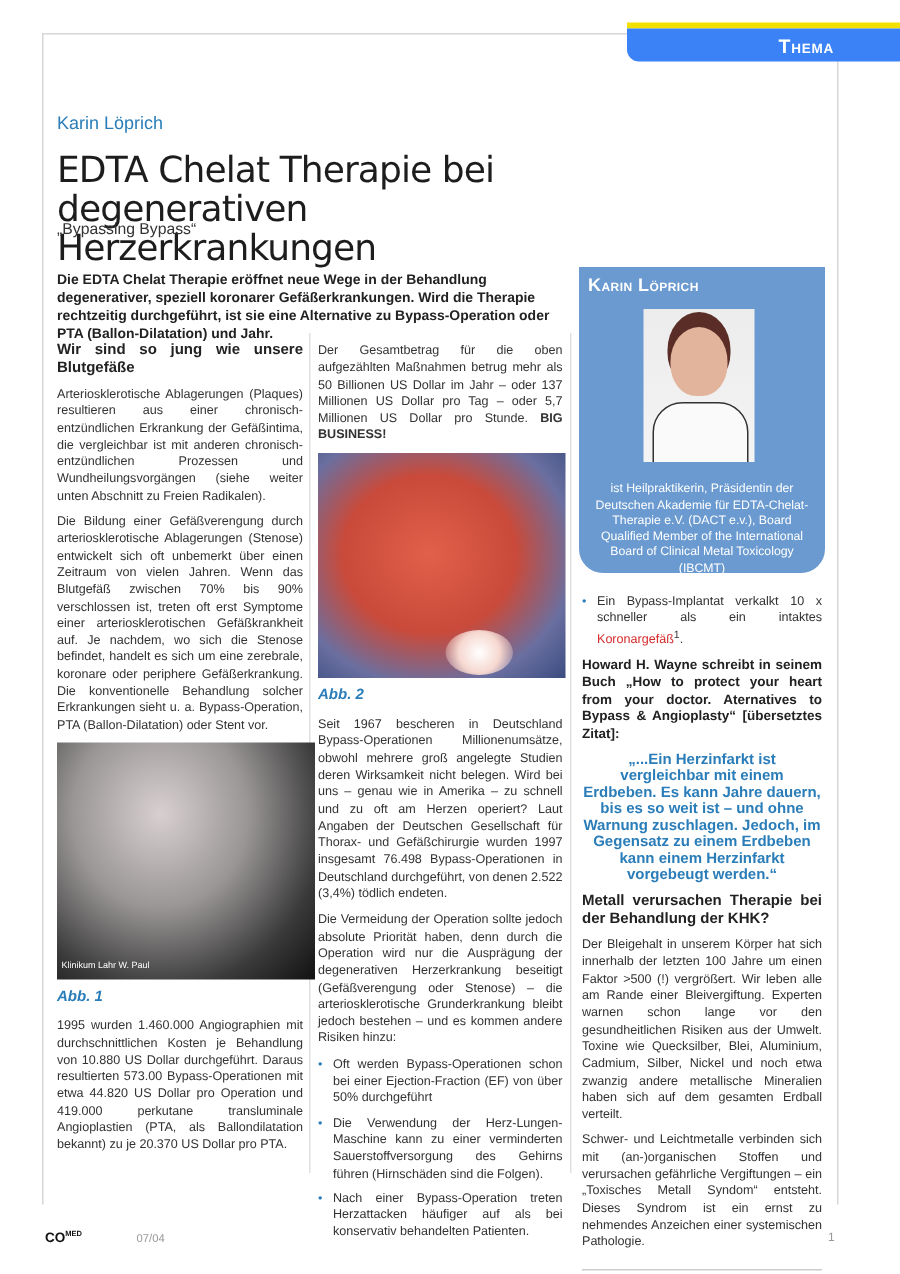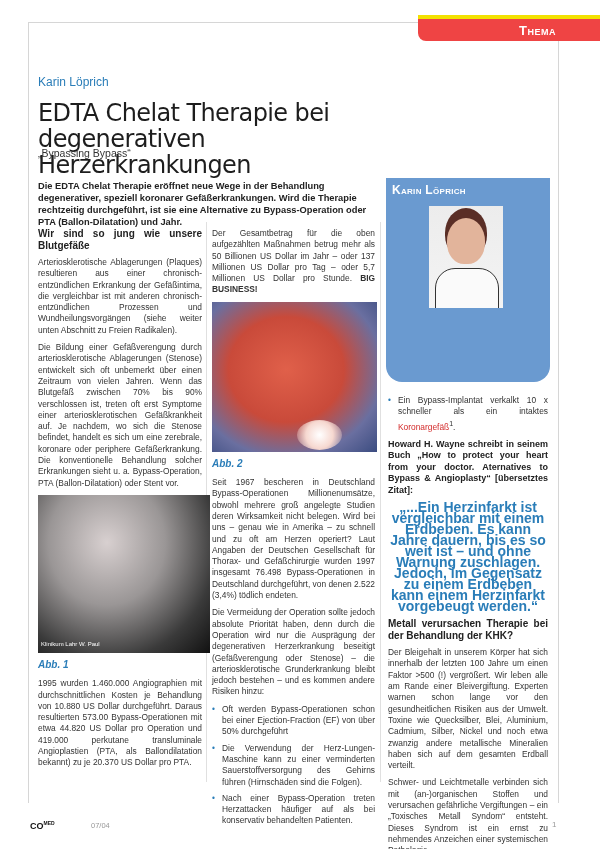--- a/index.html
+++ b/index.html
@@ -1,19 +1,19 @@
 <!DOCTYPE html>
 <html><head>
 <meta charset="utf-8">
 <style>
   html,body{margin:0;padding:0;background:#fff;}
   body{width:600px;height:849px;position:relative;overflow:hidden;font-family:"Liberation Sans",sans-serif;color:#222;}
   .frame{position:absolute;left:28px;top:22px;width:529px;height:780px;border-top:1px solid #d6d6d6;border-left:1px solid #d6d6d6;border-right:1px solid #d6d6d6;}
   .thema-bar{position:absolute;left:418px;top:15px;width:182px;height:4px;background:#f2e100;}
-  .thema-tab{position:absolute;left:418px;top:19px;width:182px;height:22px;background:#ef4444;border-bottom-left-radius:8px;color:#fff;font-weight:bold;font-size:13px;letter-spacing:.5px;}
+  .thema-tab{position:absolute;left:418px;top:19px;width:182px;height:22px;background:#3b82f6;border-bottom-left-radius:8px;color:#fff;font-weight:bold;font-size:13px;letter-spacing:.5px;}
   .thema-tab span{position:absolute;right:44px;top:4px;font-variant:small-caps;}
   .author{position:absolute;left:38px;top:75px;font-size:12px;color:#2a7db8;}
   .title{position:absolute;left:38px;top:100px;font-size:24px;line-height:26px;color:#1d1d1d;font-family:"DejaVu Sans",sans-serif;font-weight:normal;letter-spacing:-.6px;width:380px;}
   .subtitle{position:absolute;left:38px;top:147px;font-size:10.5px;color:#333;}
   .lead{position:absolute;left:38px;top:180px;width:345px;font-size:9.3px;line-height:12px;font-weight:bold;color:#222;}
   .col{position:absolute;font-size:8.4px;line-height:11.3px;color:#333;text-align:justify;}
   .col p{margin:0 0 6px 0;}
   .col h3{margin:0 0 5px 0;font-size:10px;line-height:12px;font-weight:bold;color:#222;}
   .caption{color:#2a7db8;font-style:italic;font-weight:bold;font-size:10px;margin:0 0 8px 0;}
   .boldp{font-weight:bold;font-size:9px;line-height:11.5px;color:#222;}
@@ -25,21 +25,21 @@
   ul{margin:0 0 6px 0;padding:0;list-style:none;}
   li{position:relative;padding-left:10px;margin-bottom:5px;}
   li:before{content:"\2022";position:absolute;left:0;top:0;color:#2a7db8;}
   .bio{position:absolute;left:386px;top:178px;width:164px;height:204px;background:#6a9ad0;border-bottom-left-radius:16px;border-bottom-right-radius:16px;color:#fff;}
   .bio .name{position:absolute;left:6px;top:5px;font-weight:bold;font-size:12px;font-variant:small-caps;letter-spacing:.3px;}
   .bio .photo{position:absolute;left:43px;top:28px;width:74px;height:102px;background:linear-gradient(180deg,#ececec 0%,#f4f4f4 100%);overflow:hidden;}
   .bio .photo .head{position:absolute;left:18px;top:12px;width:38px;height:46px;border-radius:50% 50% 45% 45%;background:#e2b49b;box-shadow:0 -8px 0 2px #5a2e26;}
   .bio .photo .body{position:absolute;left:6px;top:62px;width:62px;height:44px;border-radius:20px 20px 0 0;background:#fafafa;border:1px solid #333;}
   .bio .text{position:absolute;left:6px;top:143px;width:152px;font-size:8.2px;line-height:10.6px;text-align:center;}
   .red{color:#d32b2b;}
-  .quote{color:#2a7db8;font-weight:bold;text-align:center;font-size:14px;line-height:11px;margin:0 0 8px 0;}
+  .quote{color:#2a7db8;font-weight:bold;text-align:center;font-size:10px;line-height:11px;margin:0 0 8px 0;}
   .footdiv{border-top:1px solid #ccc;margin:12px 0 6px 0;width:160px;}
   .footer-logo{position:absolute;left:30px;top:820px;font-size:9px;font-weight:bold;color:#111;}
   .footer-logo sup{font-size:5px;}
   .footer-issue{position:absolute;left:74px;top:821px;font-size:7.5px;color:#999;padding-left:17px;}
   .footer-page{position:absolute;left:552px;top:820px;font-size:8px;color:#999;}
 </style>
 </head>
 <body>
 
 <div class="frame"></div>
@@ -81,20 +81,21 @@
     <li>Nach einer Bypass-Operation treten Herzattacken häufiger auf als bei konservativ behandelten Patienten.</li>
   </ul>
 </div>
 
 <div class="bio">
   <div class="name">Karin Löprich</div>
   <div class="photo">
     <div class="head"></div>
     <div class="body"></div>
   </div>
+  <div class="text">ist Heilpraktikerin, Präsidentin der Deutschen Akademie für EDTA-Chelat-Therapie e.V. (DACT e.v.), Board Qualified Member of the International Board of Clinical Metal Toxicology (IBCMT)</div>
 </div>
 
 <div class="col" style="left:388px;top:395px;width:160px;">
   <ul>
     <li><span>Ein Bypass-Implantat verkalkt 10 x schneller als ein intaktes </span><span class="red">Koronargefäß</span><sup>1</sup><span>.</span></li>
   </ul>
   <p class="boldp">Howard H. Wayne schreibt in seinem Buch „How to protect your heart from your doctor. Aternatives to Bypass &amp; Angioplasty“ [übersetztes Zitat]:</p>
   <p class="quote">„...Ein Herzinfarkt ist vergleichbar mit einem Erdbeben. Es kann Jahre dauern, bis es so weit ist – und ohne Warnung zuschlagen. Jedoch, im Gegensatz zu einem Erdbeben kann einem Herzinfarkt vorgebeugt werden.“</p>
   <h3>Metall verursachen Therapie bei der Behandlung der KHK?</h3>
   <p>Der Bleigehalt in unserem Körper hat sich innerhalb der letzten 100 Jahre um einen Faktor &gt;500 (!) vergrößert. Wir leben alle am Rande einer Bleivergiftung. Experten warnen schon lange vor den gesundheitlichen Risiken aus der Umwelt. Toxine wie Quecksilber, Blei, Aluminium, Cadmium, Silber, Nickel und noch etwa zwanzig andere metallische Mineralien haben sich auf dem gesamten Erdball verteilt.</p>

